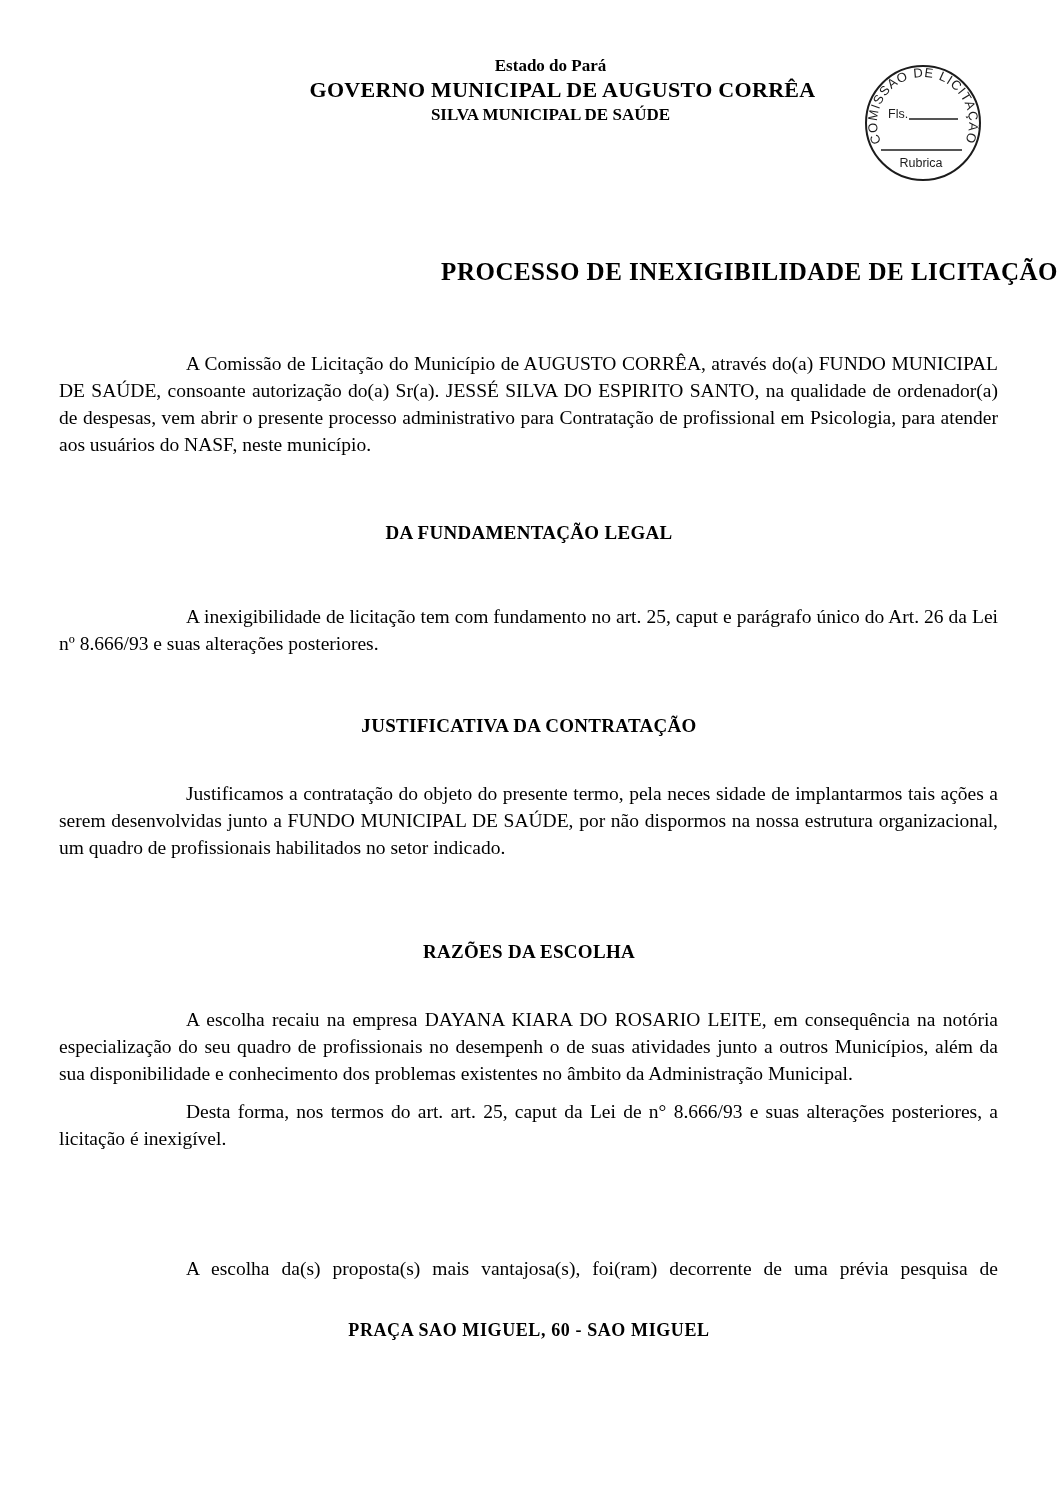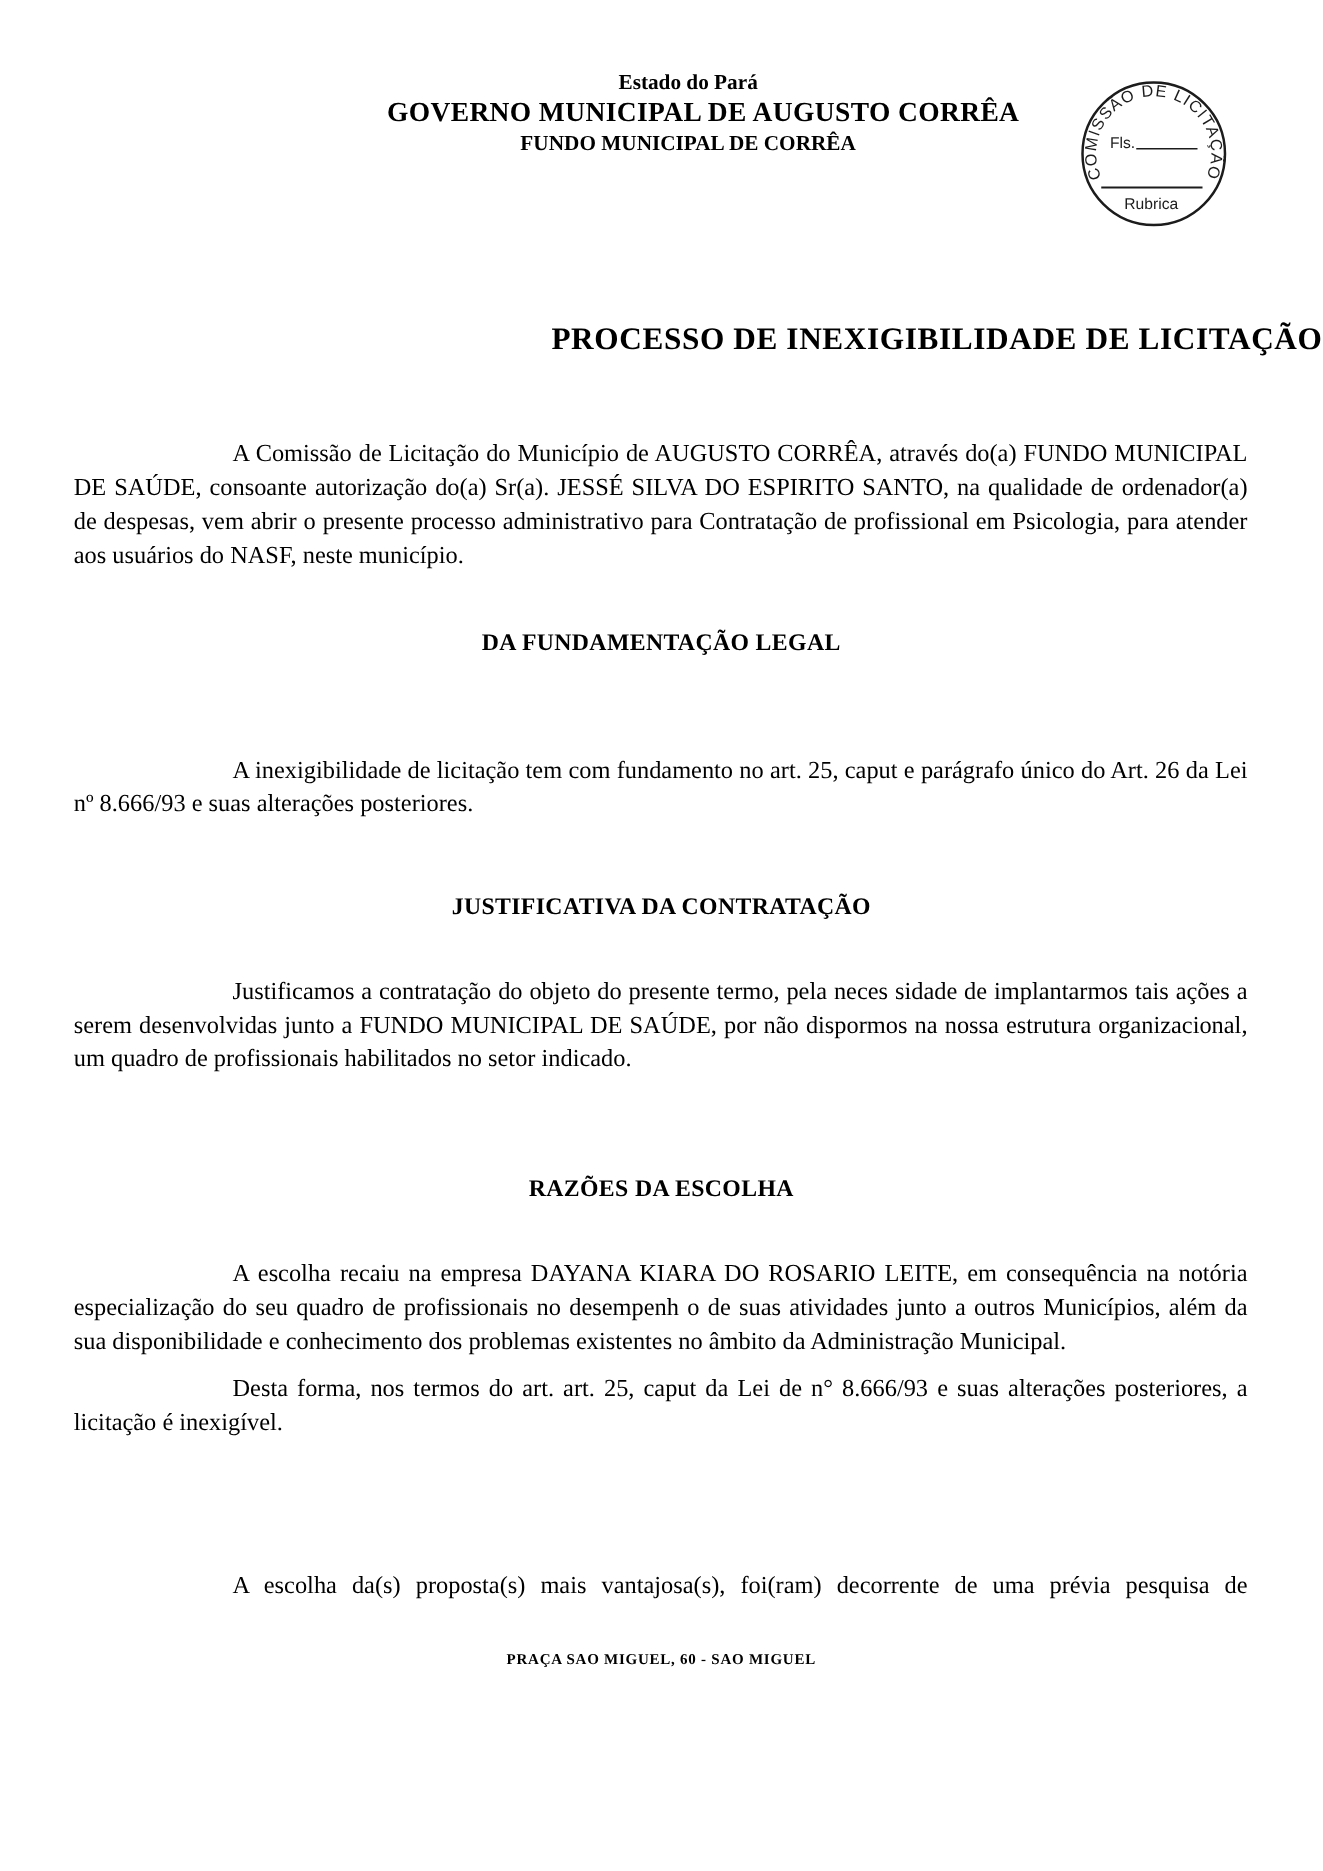--- a/index.html
+++ b/index.html
@@ -38,39 +38,39 @@
   #sec-legal-p{top:583px;}
   #sec-contr-p{top:760px;}
   #sec-razoes-p1{top:986px;}
   #sec-razoes-p2{top:1078px;}
   #sec-preco-p{top:1215px;margin-top:40px;}
   
   .sec-heading{
     position:absolute;left:0;right:0;
     text-align:center;font-weight:bold;font-size:19px;letter-spacing:0.3px;
   }
-  #sec-legal-h{top:488px;text-align:center;}
+  #sec-legal-h{top:506px;text-align:center;}
   #sec-contr-h{top:699px;}
   #sec-razoes-h{top:925px;}
   #sec-preco-h{top:1194px;}
   
   .footer{
     position:absolute;top:1320px;left:0;right:0;
-    text-align:center;font-weight:bold;font-size:12px;letter-spacing:0.6px;
+    text-align:center;font-weight:bold;font-size:18px;letter-spacing:0.6px;
   }
 </style>
 </head>
 <body>
 
 <div class="page">
 
   <header class="letterhead">
     <div class="lh-line1">Estado do Pará</div>
     <div class="lh-line2">GOVERNO MUNICIPAL DE AUGUSTO CORRÊA</div>
-    <div class="lh-line3">FUNDO MUNICIPAL DE CORRÊA</div>
+    <div class="lh-line3">SILVA MUNICIPAL DE SAÚDE</div>
   </header>
 
   <div class="stamp">
     <svg width="130" height="130" viewBox="0 0 130 130">
       <circle cx="65" cy="65" r="57" fill="none" stroke="#1c1c1c" stroke-width="2"></circle>
       <defs>
         <path id="stamp-arc" d="M 28.75 93.3 A 46 46 0 1 1 101.25 93.3" fill="none"></path>
       </defs>
       <text font-size="13" letter-spacing="1">
         <textPath href="#stamp-arc" startOffset="50%" text-anchor="middle">COMISSÃO DE LICITAÇÃO</textPath>

